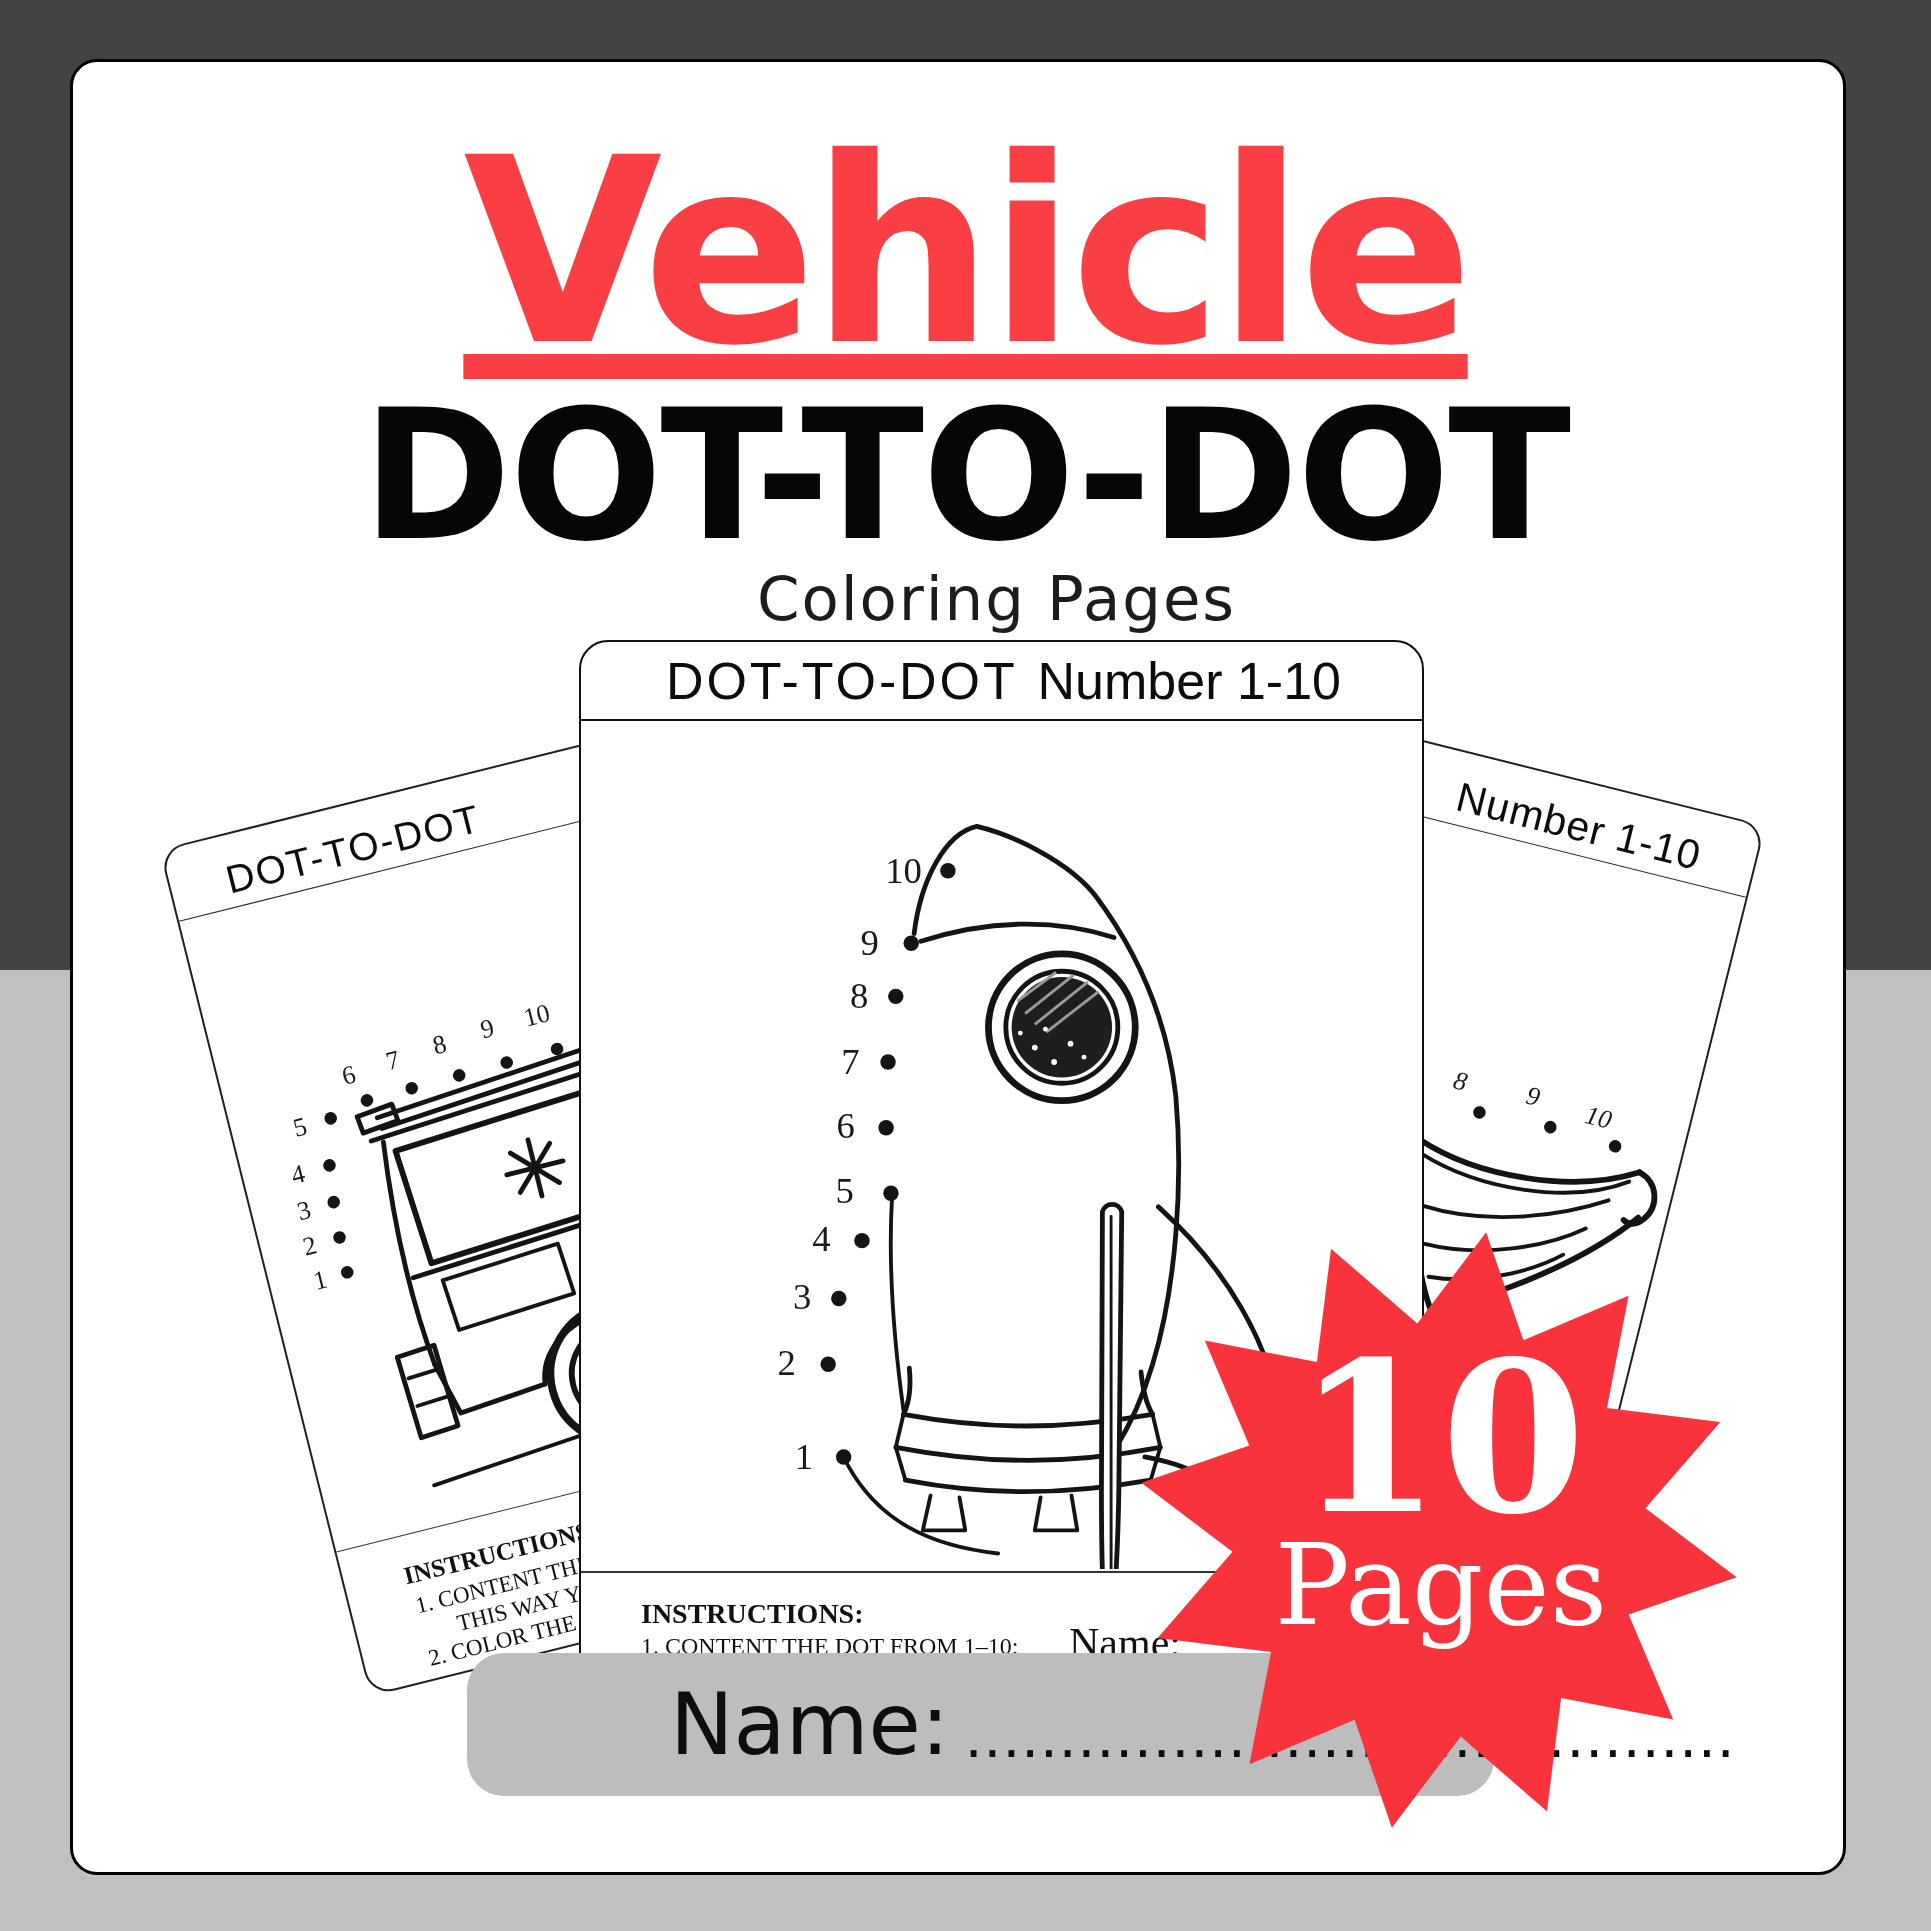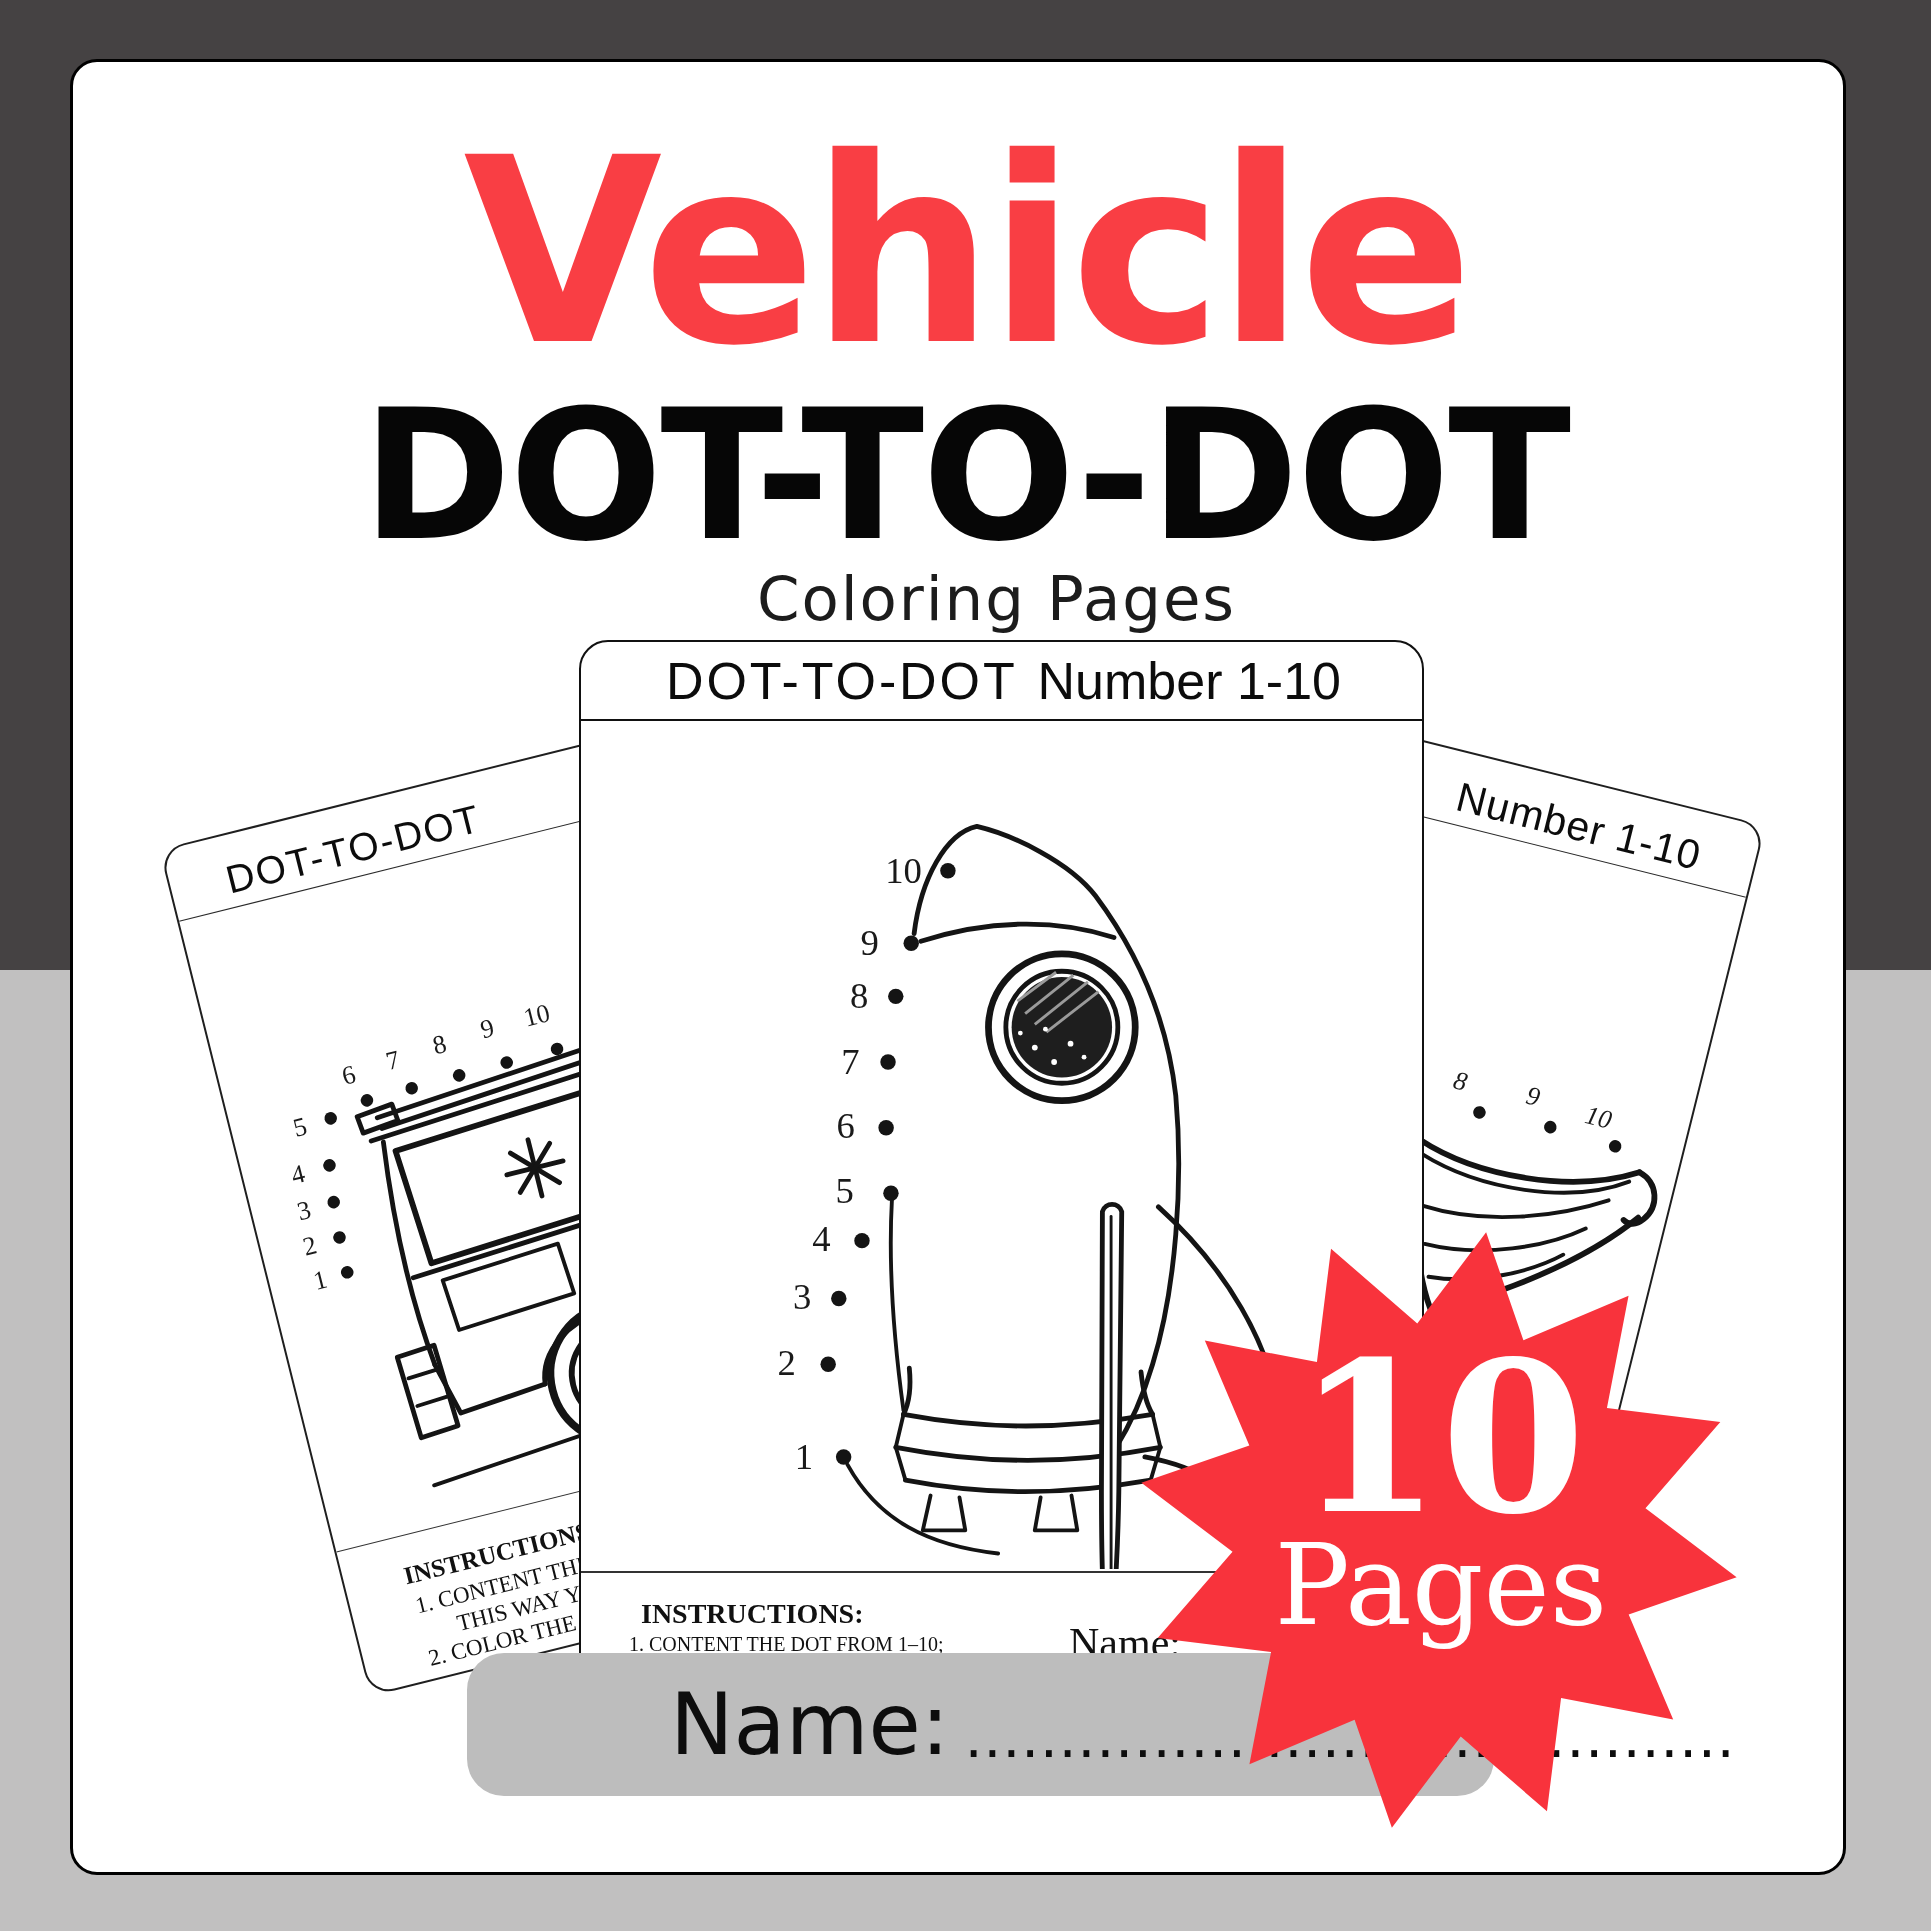--- a/index.html
+++ b/index.html
@@ -70,21 +70,21 @@
 </head>
 <body>
 
 <div id="stage">
 
   <div id="bg-top" class="abs" style="background: rgb(69, 66, 67);"></div>
   <div id="bg-bottom" class="abs" style="background: rgb(193, 192, 192);"></div>
 
   <div id="main-card" class="abs"></div>
 
-  <div id="title-vehicle" class="abs" style="color: rgb(249, 62, 68);">Vehicle</div>
+  <div id="title-vehicle" class="abs" style="color: rgb(249, 62, 68); text-decoration: underline;">Vehicle</div>
   <div id="title-dtd" class="abs">DOT-TO-DOT</div>
   <div id="title-sub" class="abs">Coloring Pages</div>
 
   <div id="sheet-left" class="abs sheet">
     <div class="sheet-header">DOT-TO-DOT</div>
     <svg id="svg-left" class="sheet-art" width="521" height="869" viewBox="0 0 540 900">
       <g class="ln" stroke-width="5">
         <path d="M 150,322 L 436,300"></path>
         <path d="M 152,334 L 438,312"></path>
         <path d="M 130,316 L 168,312 L 170,330 L 132,334 Z"></path>
@@ -226,21 +226,21 @@
           <circle cx="267" cy="680" r="8" fill="#141414"></circle>
           <text x="229" y="691">3</text>
           <circle cx="256" cy="748" r="8" fill="#141414"></circle>
           <text x="213" y="759">2</text>
           <circle cx="272" cy="844" r="8" fill="#141414"></circle>
           <text x="231" y="857">1</text>
         </g>
     </svg>
     <div class="sep" style="top:929px;border-top-width:2.9px;"></div>
     <div class="instr instr-title" style="left:60px;top:956px;font-size:28px;">INSTRUCTIONS:</div>
-    <div class="instr" style="left:48px;top:991px;font-size:20px;">1. CONTENT THE DOT FROM 1–10;</div>
+    <div class="instr" style="left:60px;top:991px;font-size:24px;">1. CONTENT THE DOT FROM 1–10;</div>
     <div class="instr" style="left:488px;top:977px;font-size:42px;">Name:</div>
   </div>
 
   <div id="name-bar" class="abs" style="background: rgb(189, 189, 189);">
     <span class="nb-label">Name:</span>
     <span class="nb-dots">.........................................</span>
   </div>
 
   <div id="badge" class="abs">
     <svg width="676" height="676" viewBox="0 0 700 700">

